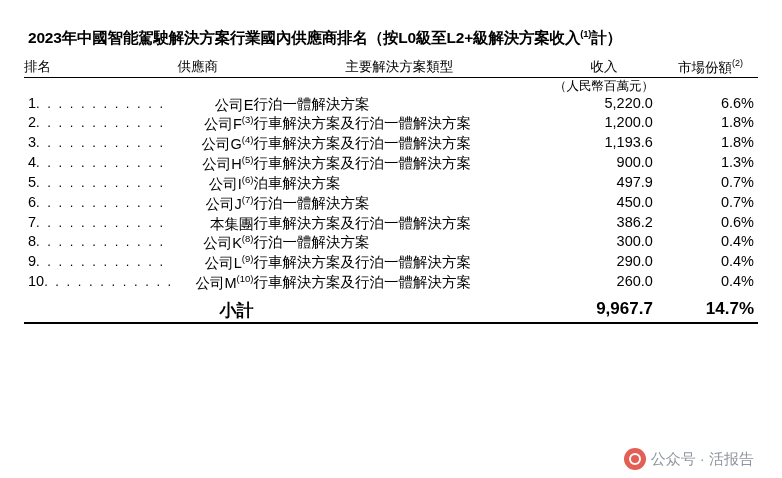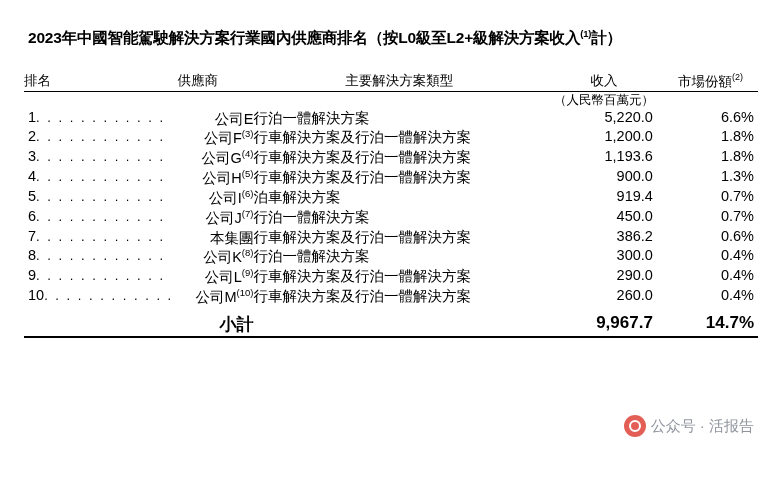--- a/index.html
+++ b/index.html
@@ -31,21 +31,21 @@
     padding-top: 12px;
     padding-left: 4px;
     white-space: nowrap;
   }
   .doc-title sup {
     font-size: 9.5px;
     vertical-align: super;
   }
   table.rank-table {
     width: 734px;
-    margin-top: 23px;
+    margin-top: 9px;
     border-collapse: collapse;
     font-size: 14.5px;
   }
   table.rank-table th,
   table.rank-table td {
     padding: 0;
     vertical-align: top;
   }
   .hdr-row th {
     font-family: "Liberation Sans", sans-serif;
@@ -110,21 +110,21 @@
     border-bottom: 2px solid #000;
     color: #000;
   }
   .total-spacer td {
     height: 6px;
     padding: 0;
   }
   .watermark {
     position: absolute;
     right: 28px;
-    bottom: 41px;
+    bottom: 8px;
     display: flex;
     align-items: center;
     gap: 5px;
     font-family: "Liberation Sans", sans-serif;
     font-size: 15px;
     color: #8a8f98;
     opacity: 0.95;
   }
   .wm-badge {
     width: 22px;
@@ -206,21 +206,21 @@
         <td class="c-rank"><span>4</span><span class="rank-leader">. . . . . . . . . . . .</span></td>
         <td class="c-sup"><span>公司H</span><sup>(5)</sup></td>
         <td class="c-type">行車解決方案及行泊一體解決方案</td>
         <td class="c-rev">900.0</td>
         <td class="c-share">1.3%</td>
       </tr>
       <tr class="data-row">
         <td class="c-rank"><span>5</span><span class="rank-leader">. . . . . . . . . . . .</span></td>
         <td class="c-sup"><span>公司I</span><sup>(6)</sup></td>
         <td class="c-type">泊車解決方案</td>
-        <td class="c-rev">919.4</td>
+        <td class="c-rev">497.9</td>
         <td class="c-share">0.7%</td>
       </tr>
       <tr class="data-row">
         <td class="c-rank"><span>6</span><span class="rank-leader">. . . . . . . . . . . .</span></td>
         <td class="c-sup"><span>公司J</span><sup>(7)</sup></td>
         <td class="c-type">行泊一體解決方案</td>
         <td class="c-rev">450.0</td>
         <td class="c-share">0.7%</td>
       </tr>
       <tr class="data-row">

